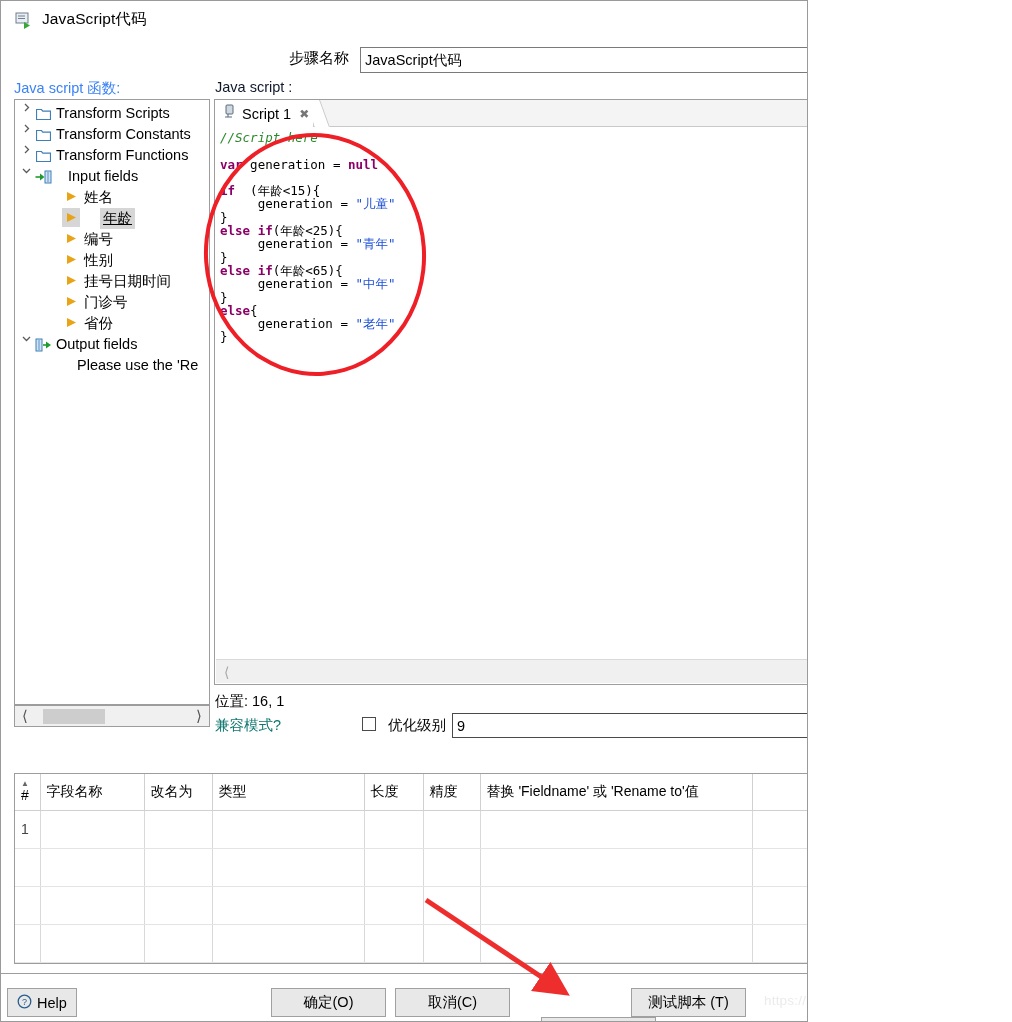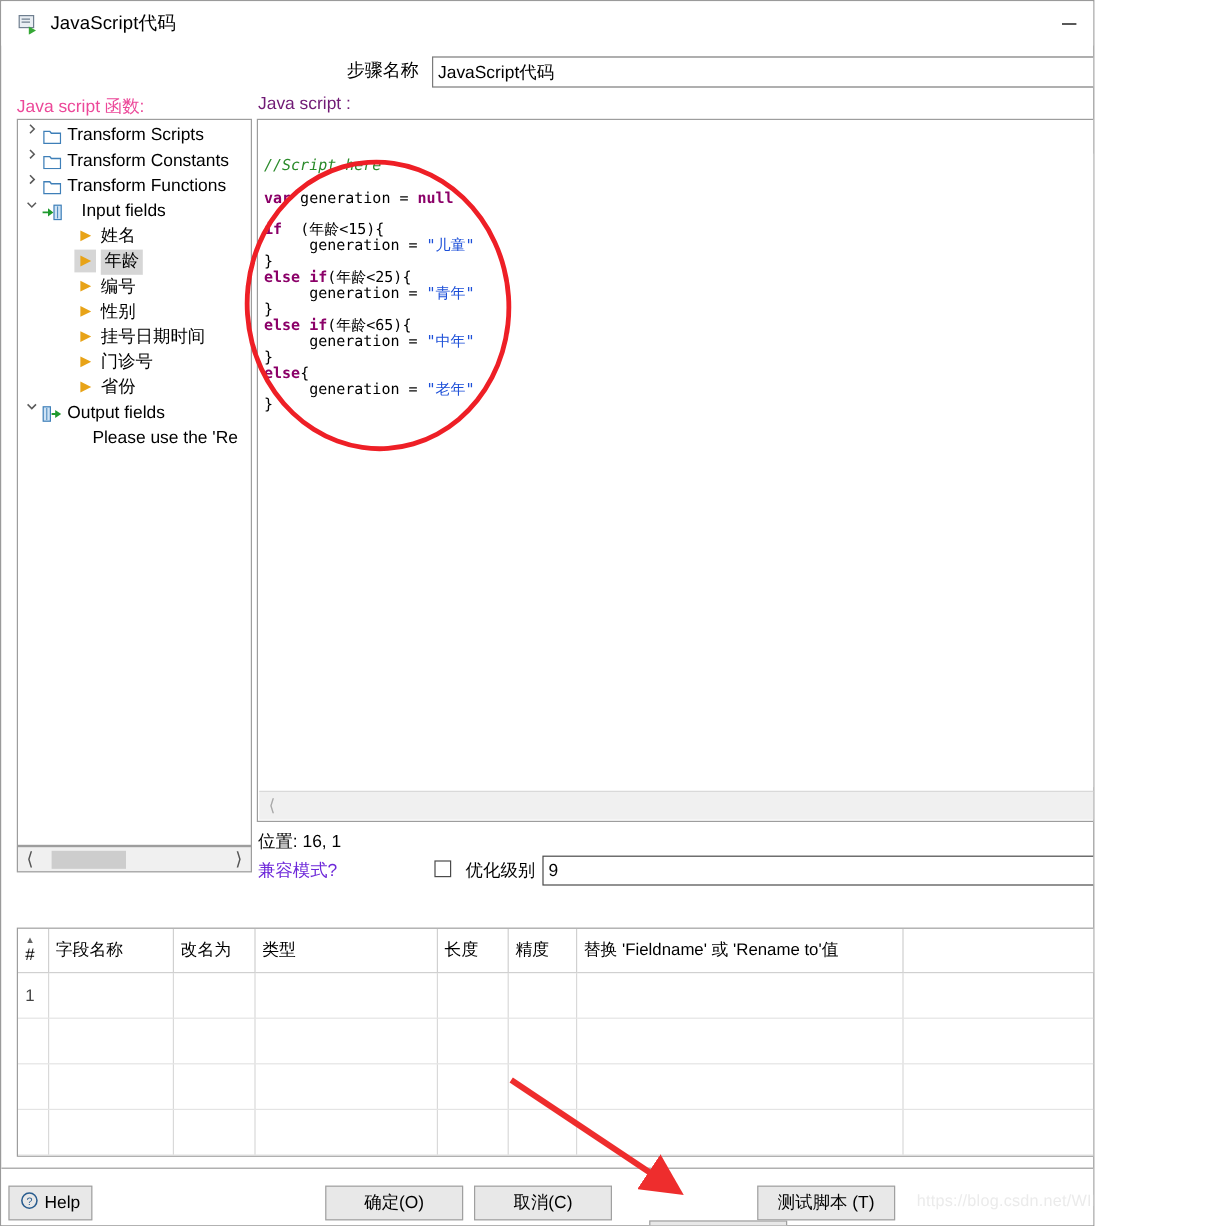--- a/index.html
+++ b/index.html
@@ -5,21 +5,21 @@
   * { box-sizing: border-box; }
   html, body {
     margin: 0; padding: 0;
     width: 1012px; height: 1022px;
     background: #ffffff;
     font-family: "Liberation Sans", "DejaVu Sans", sans-serif;
     overflow: hidden;
   }
   #app {
     position: relative;
-    width: 912px; height: 1022px;
+    width: 808px; height: 1022px;
     background: #ffffff;
     border: 1px solid #9a9a9a;
     overflow: hidden;
   }
 
   
   #titlebar {
     position: absolute; left: 0; top: 0; width: 1010px; height: 37px;
     background: #ffffff;
     display: flex; align-items: center;
@@ -40,22 +40,22 @@
     font-size: 15px; color: #000;
   }
   #step-input {
     position: absolute; left: 359px; top: 46px; width: 647px; height: 26px;
     border: 1px solid #7a7a7a; background: #fff;
     font-family: "Liberation Sans", sans-serif; font-size: 14.5px;
     color: #000; padding: 0 4px; outline: none;
   }
 
   
-  #lbl-funcs { position: absolute; left: 13px; top: 78px; font-size: 14.5px; color: #ec4899; }
-  #lbl-script { position: absolute; left: 214px; top: 78px; font-size: 14.5px; color: #701a75; }
+  #lbl-funcs { position: absolute; left: 13px; top: 78px; font-size: 14.5px; color: #3b82f6; }
+  #lbl-script { position: absolute; left: 214px; top: 78px; font-size: 14.5px; color: #0f172a; }
 
   
   #tree-panel {
     position: absolute; left: 13px; top: 98px; width: 196px; height: 606px;
     border: 1px solid #9d9d9d; background: #fff; overflow: hidden;
   }
   #tree-inner { position: relative; padding-top: 3px; }
   .tnode {
     display: flex; height: 21px;
     font-size: 14.5px; color: #000; white-space: nowrap;
@@ -135,21 +135,21 @@
   
   #h-scroll {
     position: absolute; left: 1px; bottom: 1px; width: 791px; height: 24px;
     background: #f0f0f0; border-top: 1px solid #d9d9d9;
     display: flex; align-items: center; justify-content: space-between;
   }
   #h-scroll .sb-arrow { color: #a8a8a8; font-size: 14px; padding: 0 8px; }
 
   
   #pos-text { position: absolute; left: 214px; top: 691px; font-size: 14.5px; color: #000; }
-  #compat-text { position: absolute; left: 214px; top: 715px; font-size: 14.5px; color: #6d28d9; }
+  #compat-text { position: absolute; left: 214px; top: 715px; font-size: 14.5px; color: #0f766e; }
   #compat-box {
     position: absolute; left: 361px; top: 716px; width: 14px; height: 14px;
     border: 1px solid #4a4a4a; background: #fff;
   }
   #opt-label { position: absolute; left: 387px; top: 715px; font-size: 14.5px; color: #000; }
   #opt-input {
     position: absolute; left: 451px; top: 712px; width: 538px; height: 25px;
     border: 1px solid #4a4a4a; background: #fff;
     font-family: "Liberation Sans", sans-serif; font-size: 14.5px;
     color: #000; padding: 0 4px; outline: none;
@@ -316,21 +316,21 @@
             </svg>
           </span>
           <span class="tlabel" style="margin-left: 4px;">姓名</span>
         </div>
         <div class="tnode sel indent1">
           <span class="arrowicon">
             <svg width="11" height="11" viewBox="0 0 11 11">
               <polygon points="1,1 10,5.5 1,10" fill="#e8a317"></polygon>
             </svg>
           </span>
-          <span class="tlabel" style="margin-left: 4px;">年龄</span>
+          <span class="tlabel" style="margin-left: 20px; text-decoration: underline;">年龄</span>
         </div>
         <div class="tnode indent1">
           <span class="arrowicon">
             <svg width="11" height="11" viewBox="0 0 11 11">
               <polygon points="1,1 10,5.5 1,10" fill="#e8a317"></polygon>
             </svg>
           </span>
           <span class="tlabel" style="margin-left: 4px;">编号</span>
         </div>
         <div class="tnode indent1">
@@ -386,20 +386,33 @@
         </div>
       </div>
   </div>
   <div id="tree-hscroll">
     <span class="arrowbtn">⟨</span>
     <div id="tree-hthumb"></div>
     <span class="arrowbtn">⟩</span>
   </div>
 
   <div id="script-panel">
+    <div id="tabstrip">
+      <div id="tab1">
+        <span>
+          <svg width="13" height="15" viewBox="0 0 13 15">
+            <rect x="3" y="1" width="7" height="9" rx="1" fill="#cfd8e0" stroke="#5a6b7a" stroke-width="1"></rect>
+            <line x1="5" y1="10" x2="5" y2="13" stroke="#5a6b7a" stroke-width="1"></line>
+            <line x1="2" y1="13" x2="9" y2="13" stroke="#5a6b7a" stroke-width="1"></line>
+          </svg>
+        </span>
+        <span id="tab-label">Script 1</span>
+        <span id="tab-close">✖</span>
+      </div>
+    </div>
     <div id="code-area"><div class="ln"><span class="c-comment">//Script here</span></div><div class="ln">&nbsp;</div><div class="ln"><span class="c-kw">var</span><span class="c-plain"> generation = </span><span class="c-kw">null</span></div><div class="ln">&nbsp;</div><div class="ln"><span class="c-kw">if</span><span class="c-plain">  (年龄&lt;15){</span></div><div class="ln"><span class="c-plain">     generation = </span><span class="c-str">"儿童"</span></div><div class="ln"><span class="c-plain">}</span></div><div class="ln"><span class="c-kw">else if</span><span class="c-plain">(年龄&lt;25){</span></div><div class="ln"><span class="c-plain">     generation = </span><span class="c-str">"青年"</span></div><div class="ln"><span class="c-plain">}</span></div><div class="ln"><span class="c-kw">else if</span><span class="c-plain">(年龄&lt;65){</span></div><div class="ln"><span class="c-plain">     generation = </span><span class="c-str">"中年"</span></div><div class="ln"><span class="c-plain">}</span></div><div class="ln"><span class="c-kw">else</span><span class="c-plain">{</span></div><div class="ln"><span class="c-plain">     generation = </span><span class="c-str">"老年"</span></div><div class="ln"><span class="c-plain">}</span></div></div>
     <div id="v-scroll">
       <span class="sb-arrow">^</span>
       <span class="sb-arrow">˅</span>
     </div>
     <div id="h-scroll">
       <span class="sb-arrow">⟨</span>
       <span class="sb-arrow">⟩</span>
     </div>
   </div>

